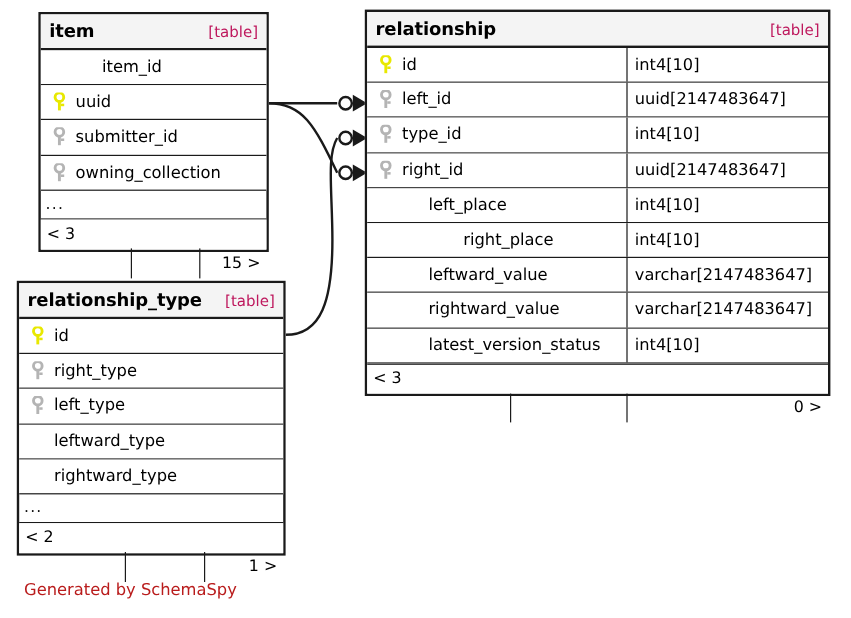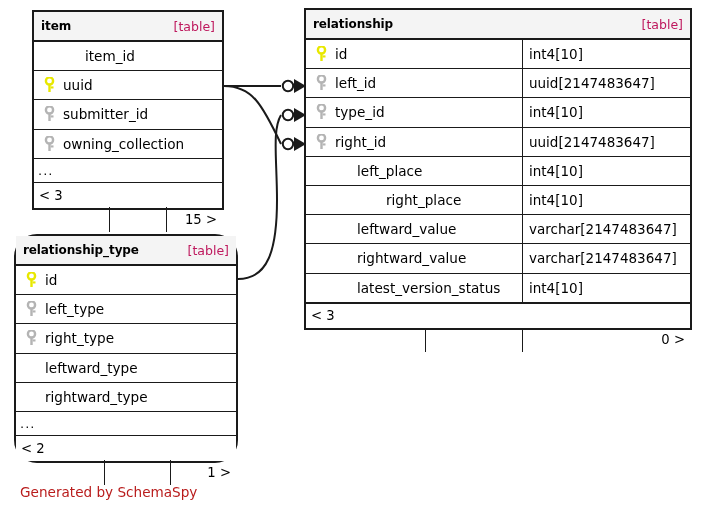--- a/index.html
+++ b/index.html
@@ -26,21 +26,21 @@
   .tbl-title{
     display:flex;align-items:center;
     background:#f4f4f4;
     border-bottom:2px solid #1a1a1a;
     box-sizing:border-box;
     padding:0 7px;
     height:30px;
   }
   .tbl-name{
     font-weight:bold;
-    font-size:12px;
+    font-size:15px;
     letter-spacing:-0.1px;
     white-space:nowrap;
   }
   .tbl-tag{
     margin-left:auto;
     font-size:12.5px;
     color:#be185d;
     white-space:nowrap;
   }
   .row{
@@ -208,21 +208,21 @@
       <div class="row-dots">...</div>
 
       <div class="row-foot">
         <div class="foot-cell foot-left" style="flex:0 0 40%;">&lt; 3</div>
         <div class="foot-cell" style="flex:0 0 30%;"></div>
         <div class="foot-cell foot-right" style="flex:1 1 auto;">15 &gt;</div>
       </div>
     </div>
   </div>
 
-  <div class="tbl" id="tbl-relationship-type" style="left:14px;top:234px;width:224px;border-radius:23px;">
+  <div class="tbl" id="tbl-relationship-type" style="left:14px;top:234px;width:224px;">
     <div class="tbl-title">
       <span class="tbl-name">relationship_type</span>
       <span class="tbl-tag">[table]</span>
     </div>
     <div>
 
       <div class="row">
         <div class="cell-name">
           <span class="keyslot">
             <svg width="11" height="16" viewBox="0 0 11 16">
@@ -237,34 +237,34 @@
 
       <div class="row">
         <div class="cell-name">
           <span class="keyslot">
             <svg width="11" height="16" viewBox="0 0 11 16">
                 <circle cx="5.5" cy="4" r="3.6" fill="none" stroke="#b4b4b4" stroke-width="2.4"></circle>
                 <rect x="4.3" y="6.4" width="2.4" height="8.6" fill="#b4b4b4"></rect>
                 <rect x="6.7" y="9.4" width="2.8" height="2.1" fill="#b4b4b4"></rect>
               </svg>
           </span>
+          <span class="colname">right_type</span>
+        </div>
+      </div>
+
+      <div class="row">
+        <div class="cell-name">
+          <span class="keyslot">
+            <svg width="11" height="16" viewBox="0 0 11 16">
+                <circle cx="5.5" cy="4" r="3.6" fill="none" stroke="#b4b4b4" stroke-width="2.4"></circle>
+                <rect x="4.3" y="6.4" width="2.4" height="8.6" fill="#b4b4b4"></rect>
+                <rect x="6.7" y="9.4" width="2.8" height="2.1" fill="#b4b4b4"></rect>
+              </svg>
+          </span>
           <span class="colname">left_type</span>
-        </div>
-      </div>
-
-      <div class="row">
-        <div class="cell-name">
-          <span class="keyslot">
-            <svg width="11" height="16" viewBox="0 0 11 16">
-                <circle cx="5.5" cy="4" r="3.6" fill="none" stroke="#b4b4b4" stroke-width="2.4"></circle>
-                <rect x="4.3" y="6.4" width="2.4" height="8.6" fill="#b4b4b4"></rect>
-                <rect x="6.7" y="9.4" width="2.8" height="2.1" fill="#b4b4b4"></rect>
-              </svg>
-          </span>
-          <span class="colname">right_type</span>
         </div>
       </div>
 
       <div class="row">
         <div class="cell-name">
           <span class="keyslot blank"></span>
           <span class="colname">leftward_type</span>
         </div>
       </div>
 

